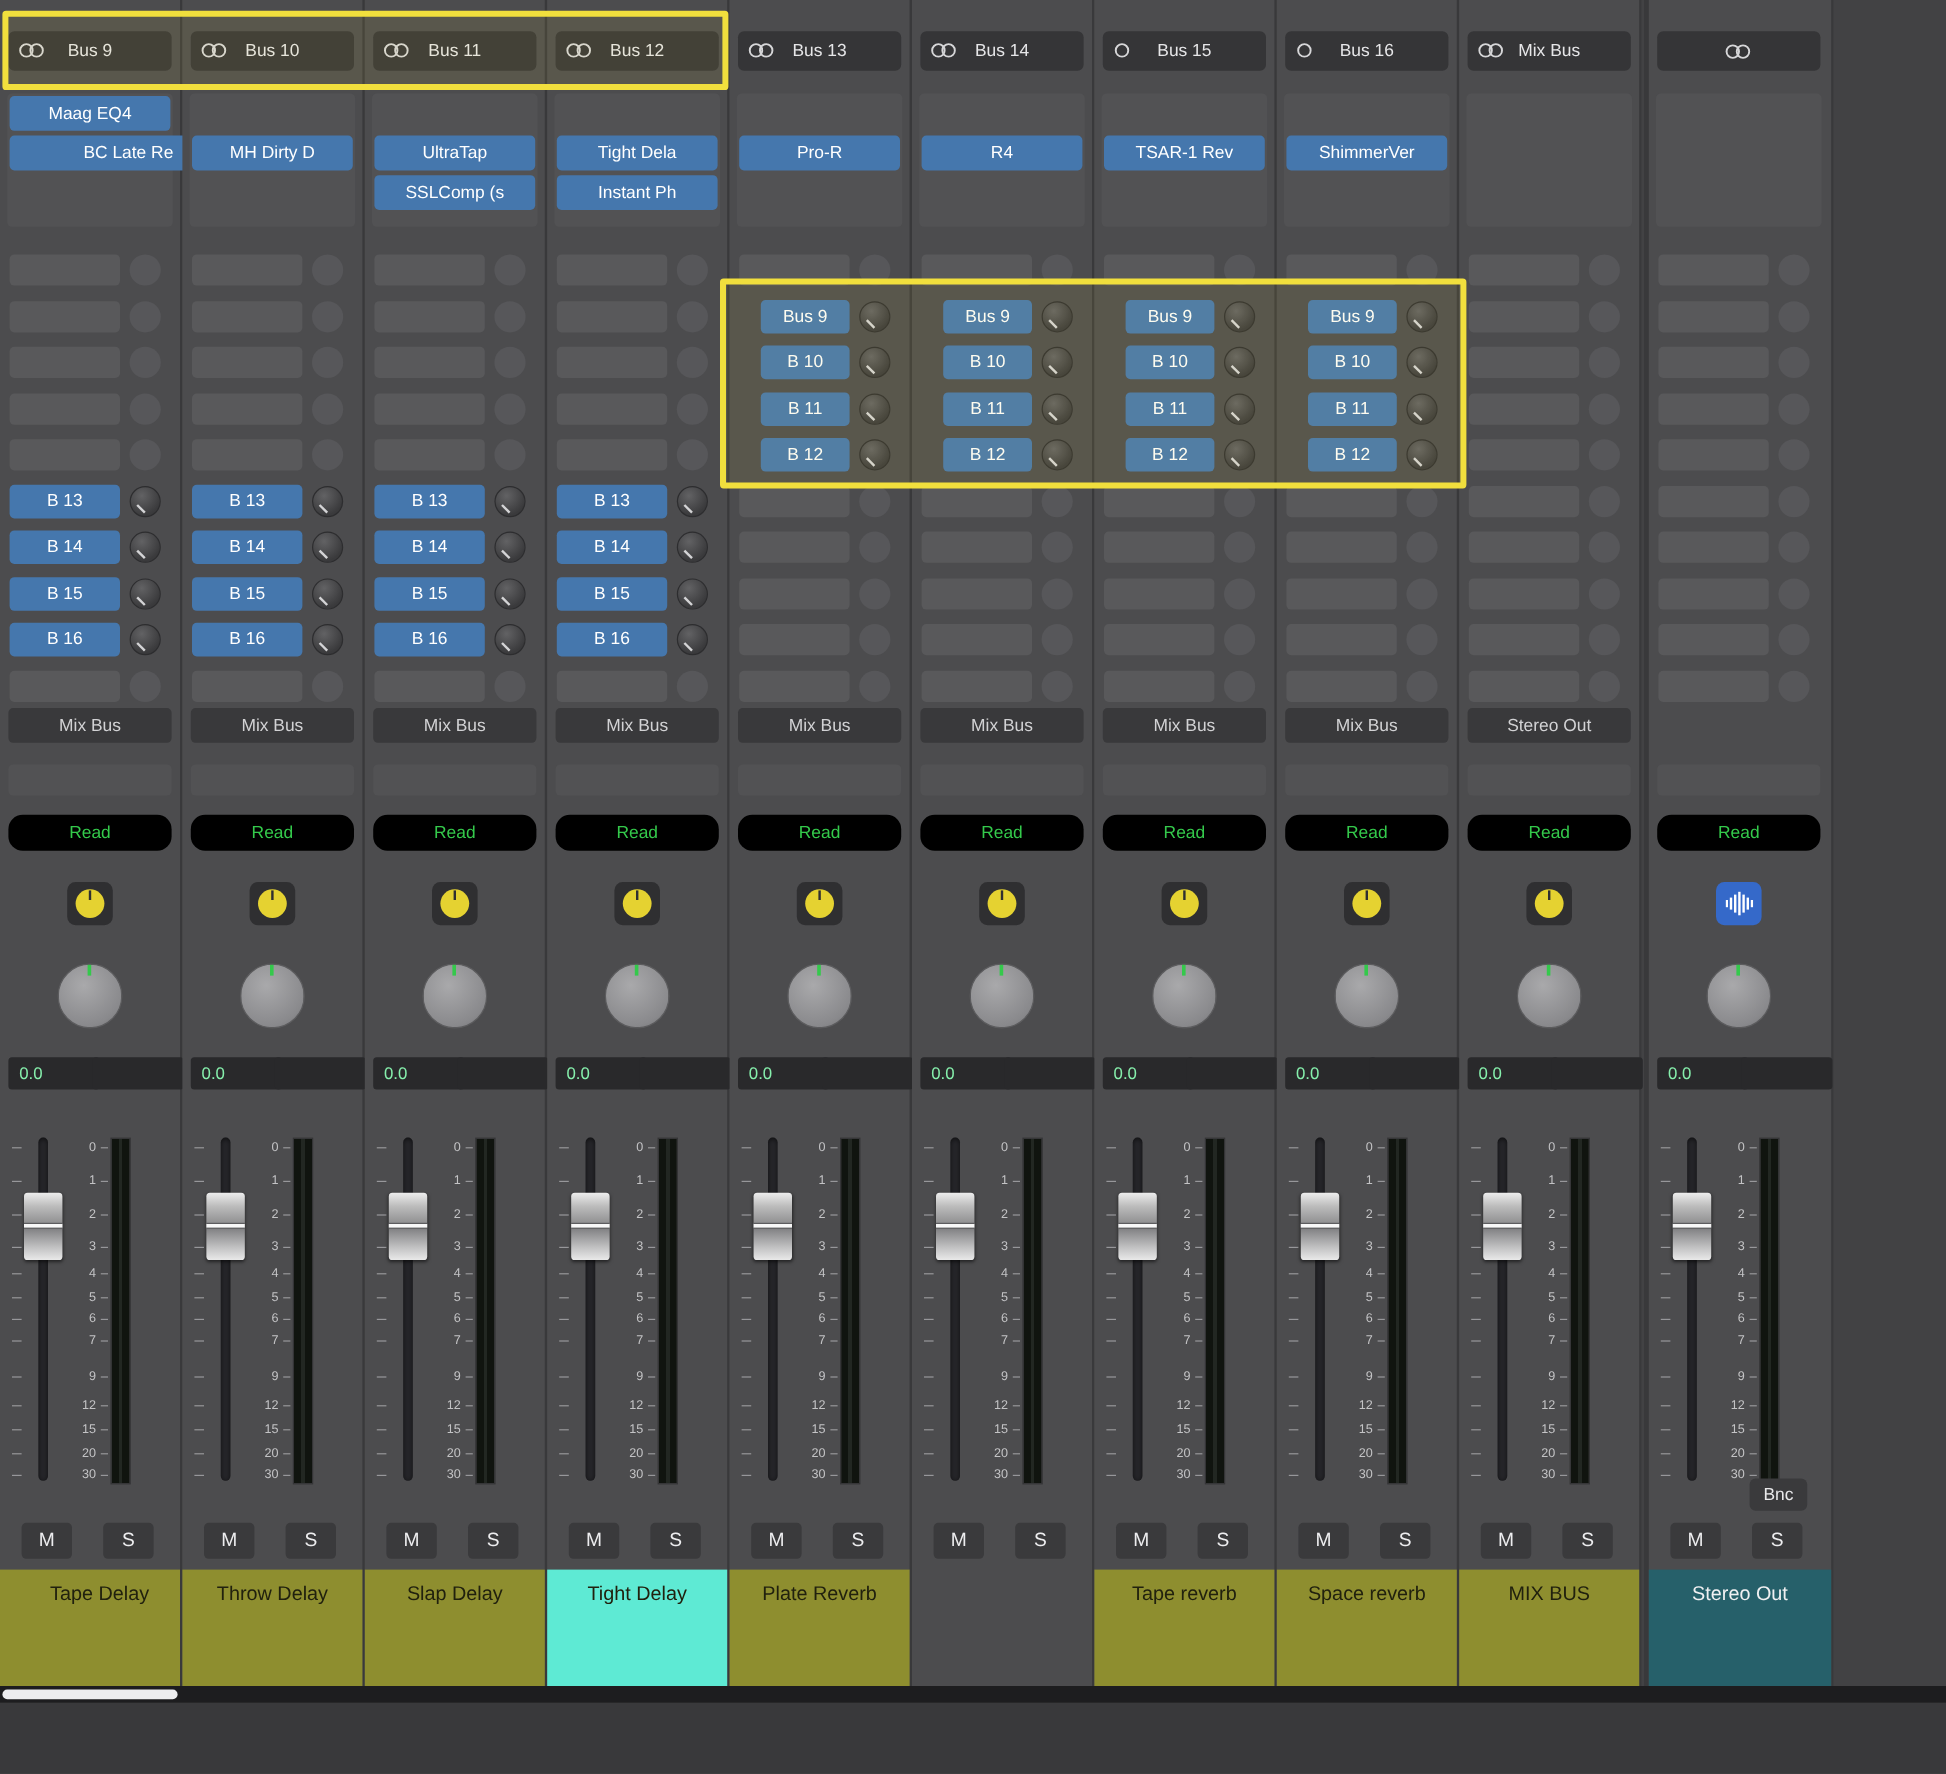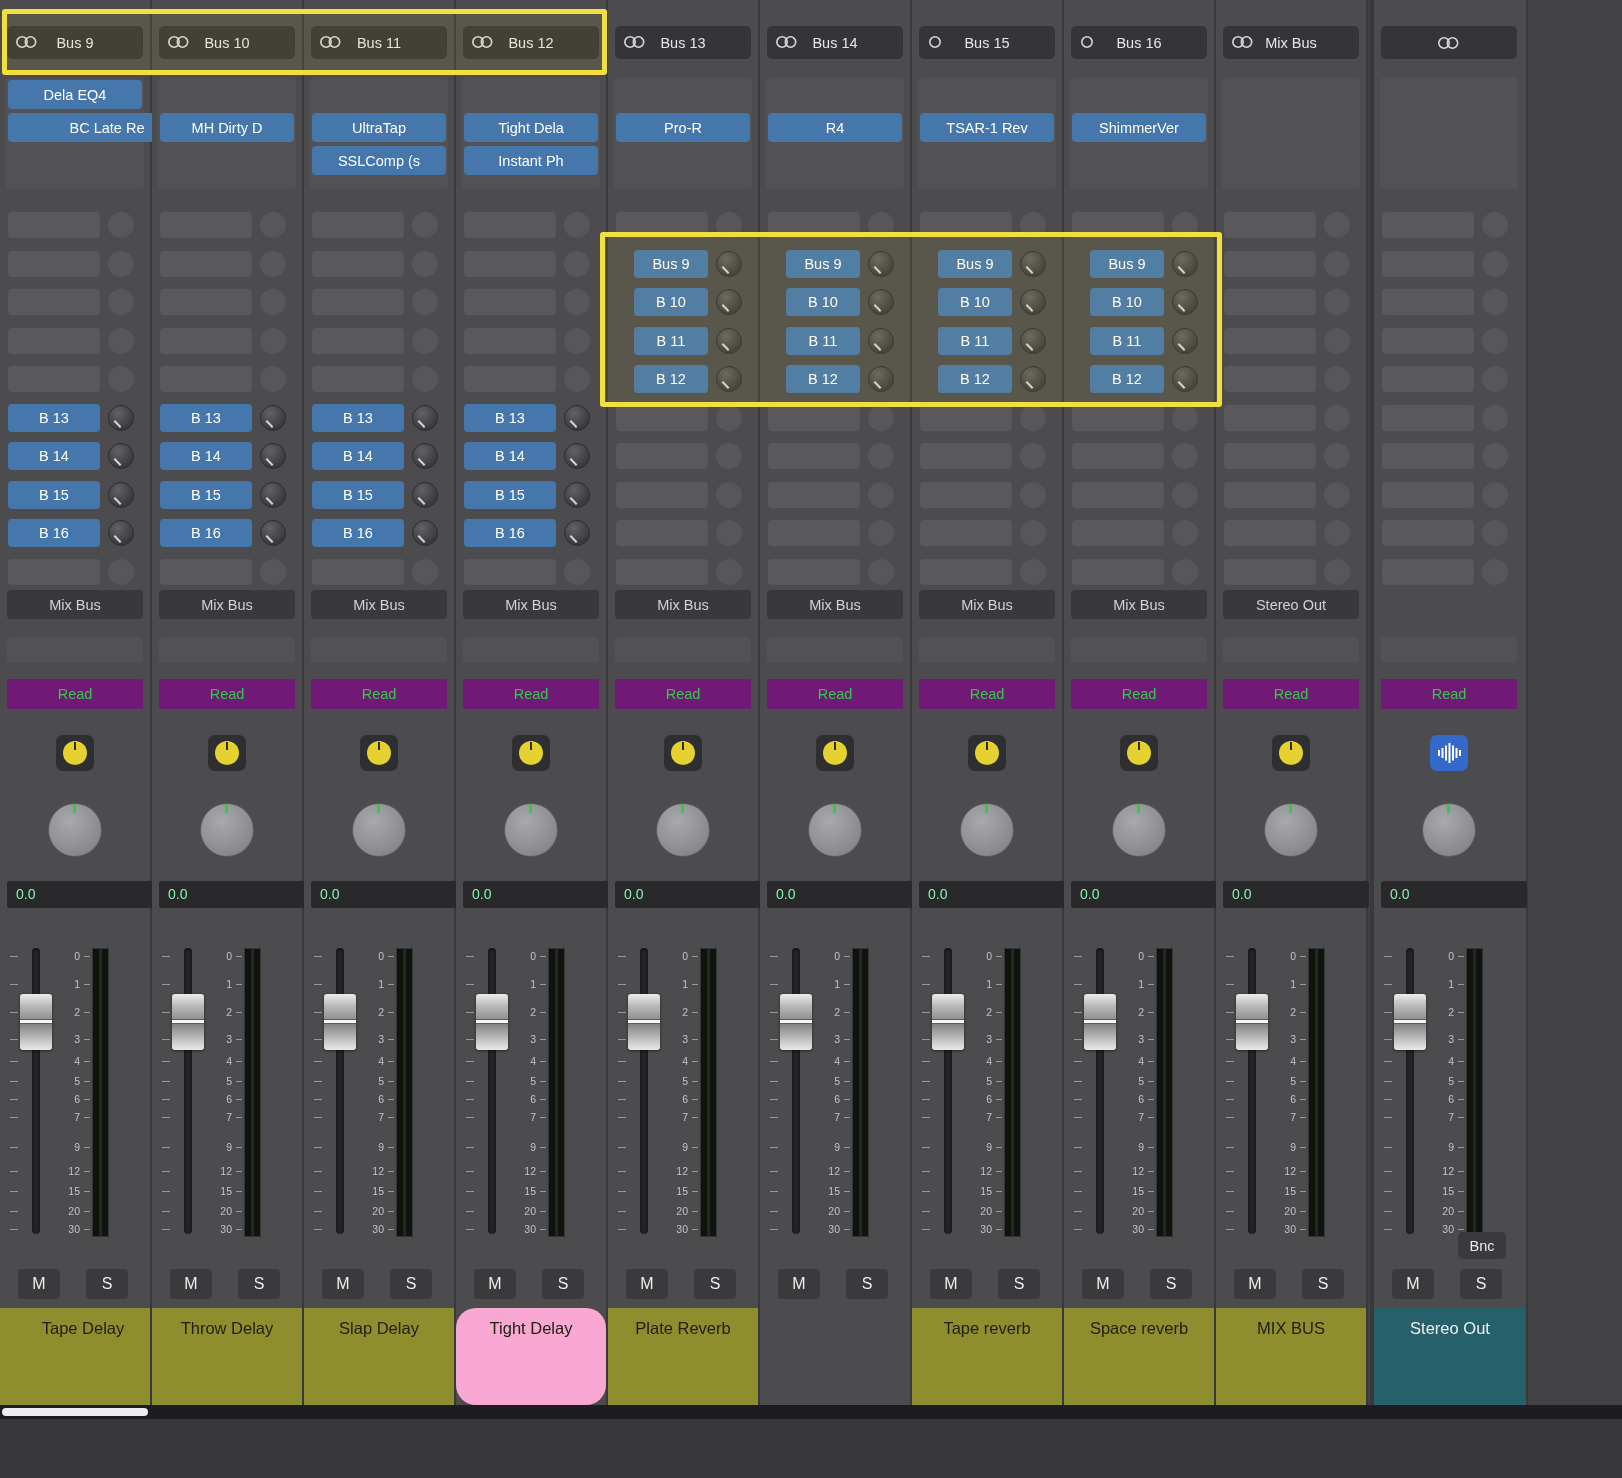--- a/index.html
+++ b/index.html
@@ -30,21 +30,21 @@
   .sendbtn.narrow{left:26px;width:74px;}
   .sendempty{left:8px;width:92px;height:26px;background:#59595b;border-radius:4px;}
   .knob{left:108px;width:26px;height:26px;border-radius:50%;background:#57575a;}
   .knob.active{background:radial-gradient(circle at 38% 30%,#626264,#3a3a3c 72%);
                border:1px solid #2d2d2f;box-sizing:border-box;}
   .ktick{position:absolute;left:4px;bottom:5px;width:9px;height:2px;background:#d4d4d6;transform:rotate(45deg);}
   
   .outbtn{left:7px;width:136px;height:29px;background:#39393b;border-radius:4px;color:#d2d2d4;
           font-size:14.5px;display:flex;align-items:center;justify-content:center;}
   .groupslot{left:7px;width:136px;height:26px;background:#525254;border-radius:4px;}
-  .readbtn{left:7px;width:136px;height:30px;background:#701a75;border-radius:0;color:var(--green,#34c94b);
+  .readbtn{left:7px;width:136px;height:30px;background:#000000;border-radius:12px;color:var(--green,#34c94b);
            font-size:14.5px;display:flex;align-items:center;justify-content:center;}
   
   .ticon{left:56px;width:38px;height:36px;background:#2f2f31;border-radius:7px;
          display:flex;align-items:center;justify-content:center;}
   .ticon.blue{background:#3569c9;}
   .tknob{position:relative !important;width:24px;height:24px;border-radius:50%;background:#e5d231;}
   .tnotch{position:absolute;left:11px;top:1px;width:2px;height:8px;background:#2f2f31;}
   .wf{position:static !important;width:23px;height:20px;}
   
   .panknob{left:48px;width:54px;height:54px;border-radius:50%;
@@ -98,21 +98,21 @@
   <div class="bottomfill"></div>
 <div class="strip" style="left: 0px;">
       <div class="hbtn">
         <div class="fmt"><svg width="24" height="14" viewBox="0 0 24 14">
             <circle cx="7" cy="7" r="5.2" fill="none" stroke="#d6d6d8" stroke-width="1.6"></circle>
             <circle cx="15.5" cy="7" r="5.2" fill="none" stroke="#d6d6d8" stroke-width="1.6"></circle>
           </svg></div>
         <div class="hlabel">Bus 9</div>
       </div>
       <div class="fxpanel">
-        <div class="plugin" style="top: 2px;">Dela EQ4</div>
+        <div class="plugin" style="top: 2px;">Maag EQ4</div>
         <div class="plugin" style="top: 35px; padding-left: 32px;">BC Late Re</div>
       </div>
       <div class="sendempty" style="top: 212px;"></div>
       <div class="knob" style="top: 212px;"></div>
       <div class="sendempty" style="top: 251px;"></div>
       <div class="knob" style="top: 251px;"></div>
       <div class="sendempty" style="top: 289px;"></div>
       <div class="knob" style="top: 289px;"></div>
       <div class="sendempty" style="top: 328px;"></div>
       <div class="knob" style="top: 328px;"></div>
@@ -490,21 +490,21 @@
       <div class="tickR" style="top: 1211px;"></div>
       <div class="tickL" style="top: 1229px;"></div>
       <div class="scalenum" style="top: 1223px;">30</div>
       <div class="tickR" style="top: 1229px;"></div>
       <div class="fadercap">
         <div class="capline"></div>
       </div>
       <div class="meter"></div>
       <div class="msbtn m" style="top: 1269px;">M</div>
       <div class="msbtn s" style="top: 1269px;">S</div>
-      <div class="nameplate" style="background: #f9a8d4; color: rgb(33, 33, 14); border-radius: 20px;">Tight Delay</div>
+      <div class="nameplate" style="background: #5eead4; color: rgb(33, 33, 14);">Tight Delay</div>
     </div>
     <div class="strip" style="left: 608px;">
       <div class="hbtn">
         <div class="fmt"><svg width="24" height="14" viewBox="0 0 24 14">
             <circle cx="7" cy="7" r="5.2" fill="none" stroke="#d6d6d8" stroke-width="1.6"></circle>
             <circle cx="15.5" cy="7" r="5.2" fill="none" stroke="#d6d6d8" stroke-width="1.6"></circle>
           </svg></div>
         <div class="hlabel">Bus 13</div>
       </div>
       <div class="fxpanel">

